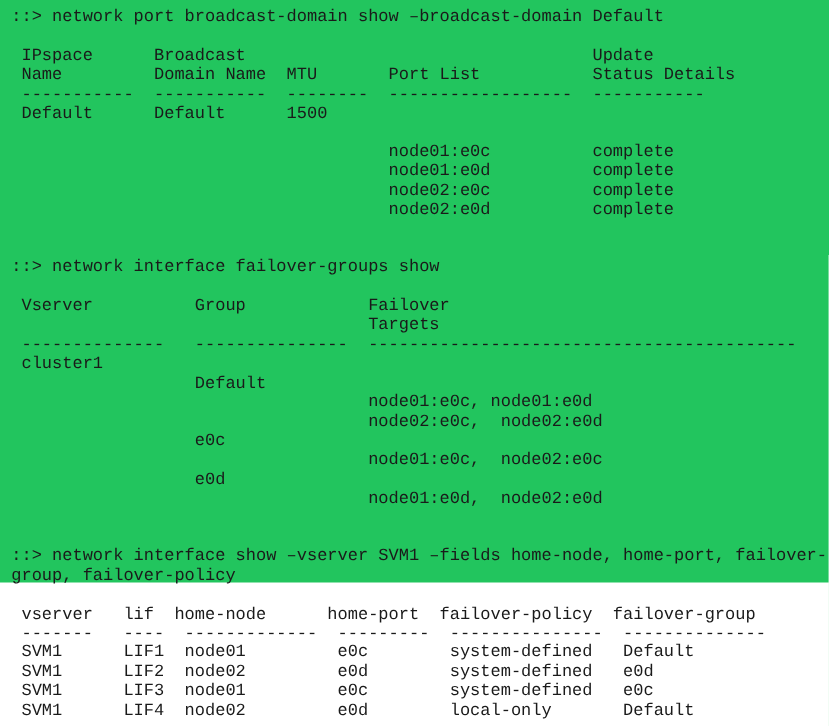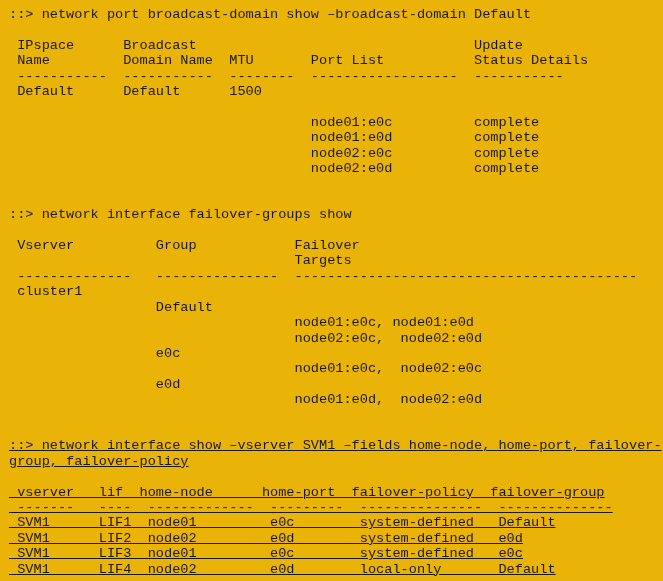--- a/index.html
+++ b/index.html
@@ -6,38 +6,37 @@
     margin: 0;
     padding: 0;
     background: #ffffff;
     width: 663px;
     height: 581px;
     overflow: hidden;
   }
   .console {
     box-sizing: border-box;
     width: 663px;
-    height: 581px;
+    height: 466px;
     padding: 7px 0 0 9px;
-    background: #eab308;
+    background: #22c55e;
     color: #1a1a1a;
     font-family: "Liberation Mono", "DejaVu Sans Mono", monospace;
   }
   .console pre {
     margin: 0 0 30.8px 0;
     padding: 0;
     font-family: inherit;
     font-size: 13.6px;
     line-height: 15.4px;
     white-space: pre;
     color: #1a1a1a;
   }
   .console pre:last-child {
     margin-bottom: 4px;
-    text-decoration: underline;
   }
 </style>
 </head>
 <body>
 
 <div class="console">
   <pre>::&gt; network port broadcast-domain show –broadcast-domain Default
 
  IPspace      Broadcast                                  Update
  Name         Domain Name  MTU       Port List           Status Details

